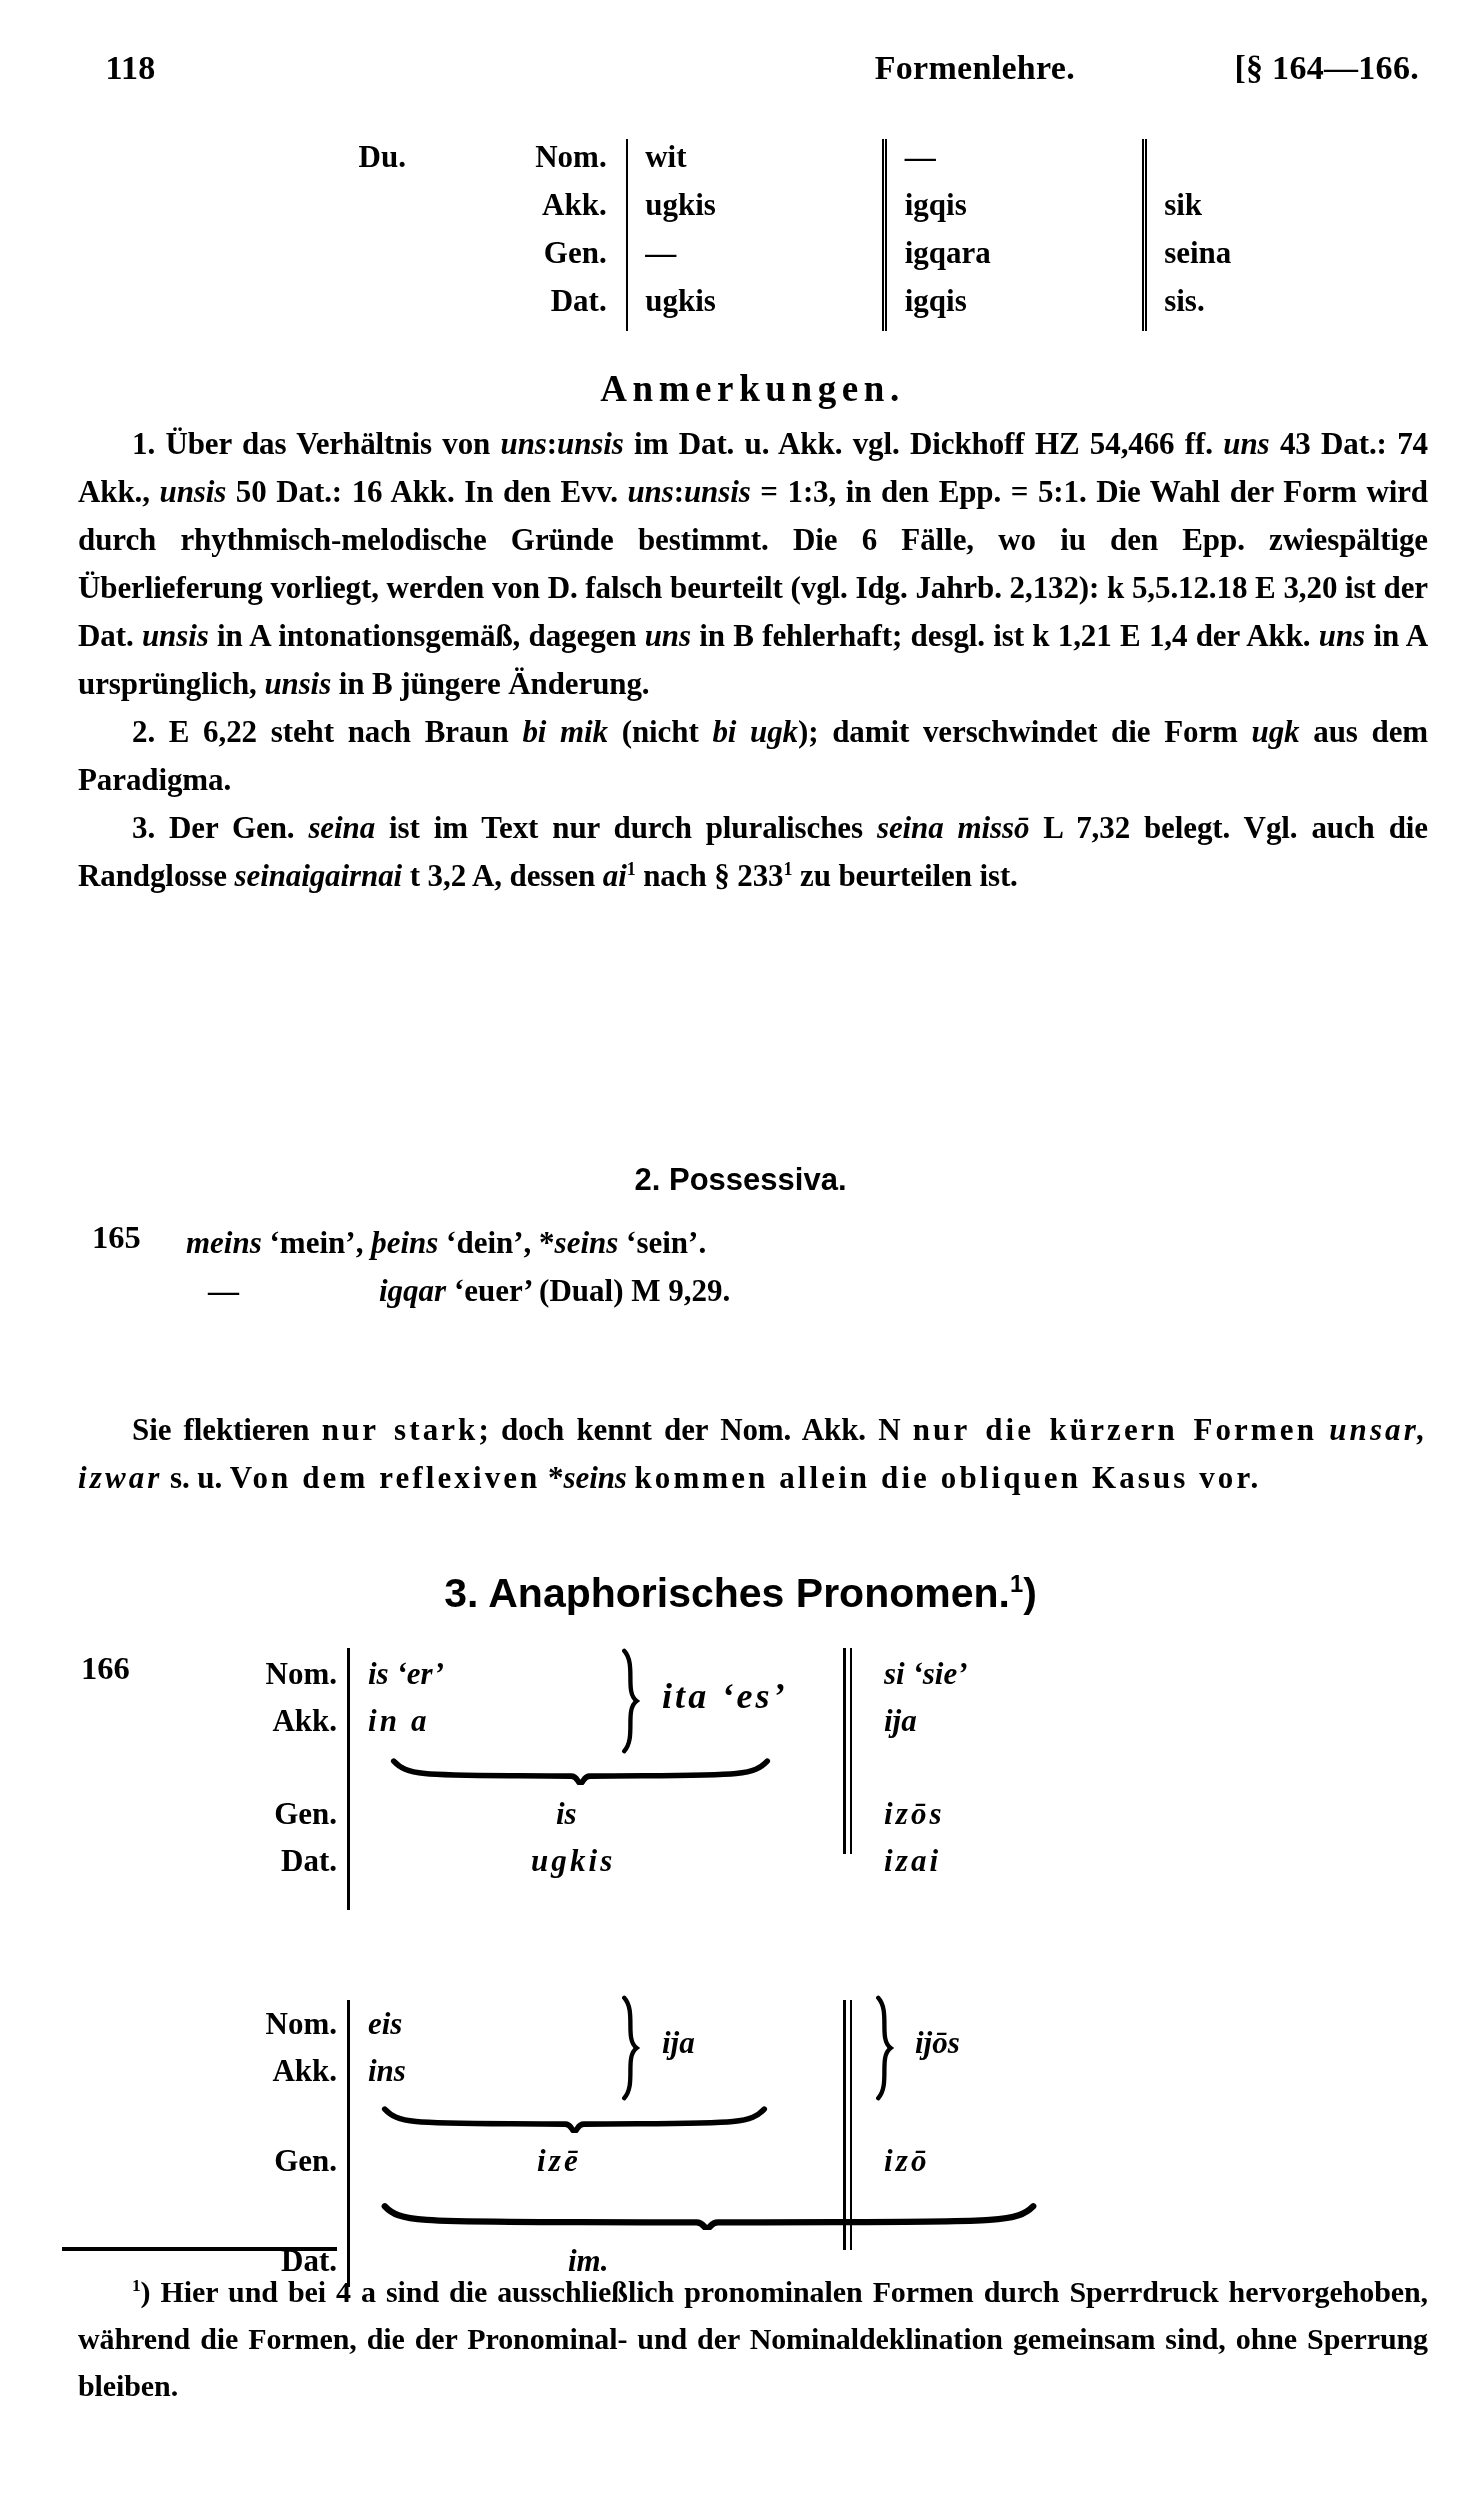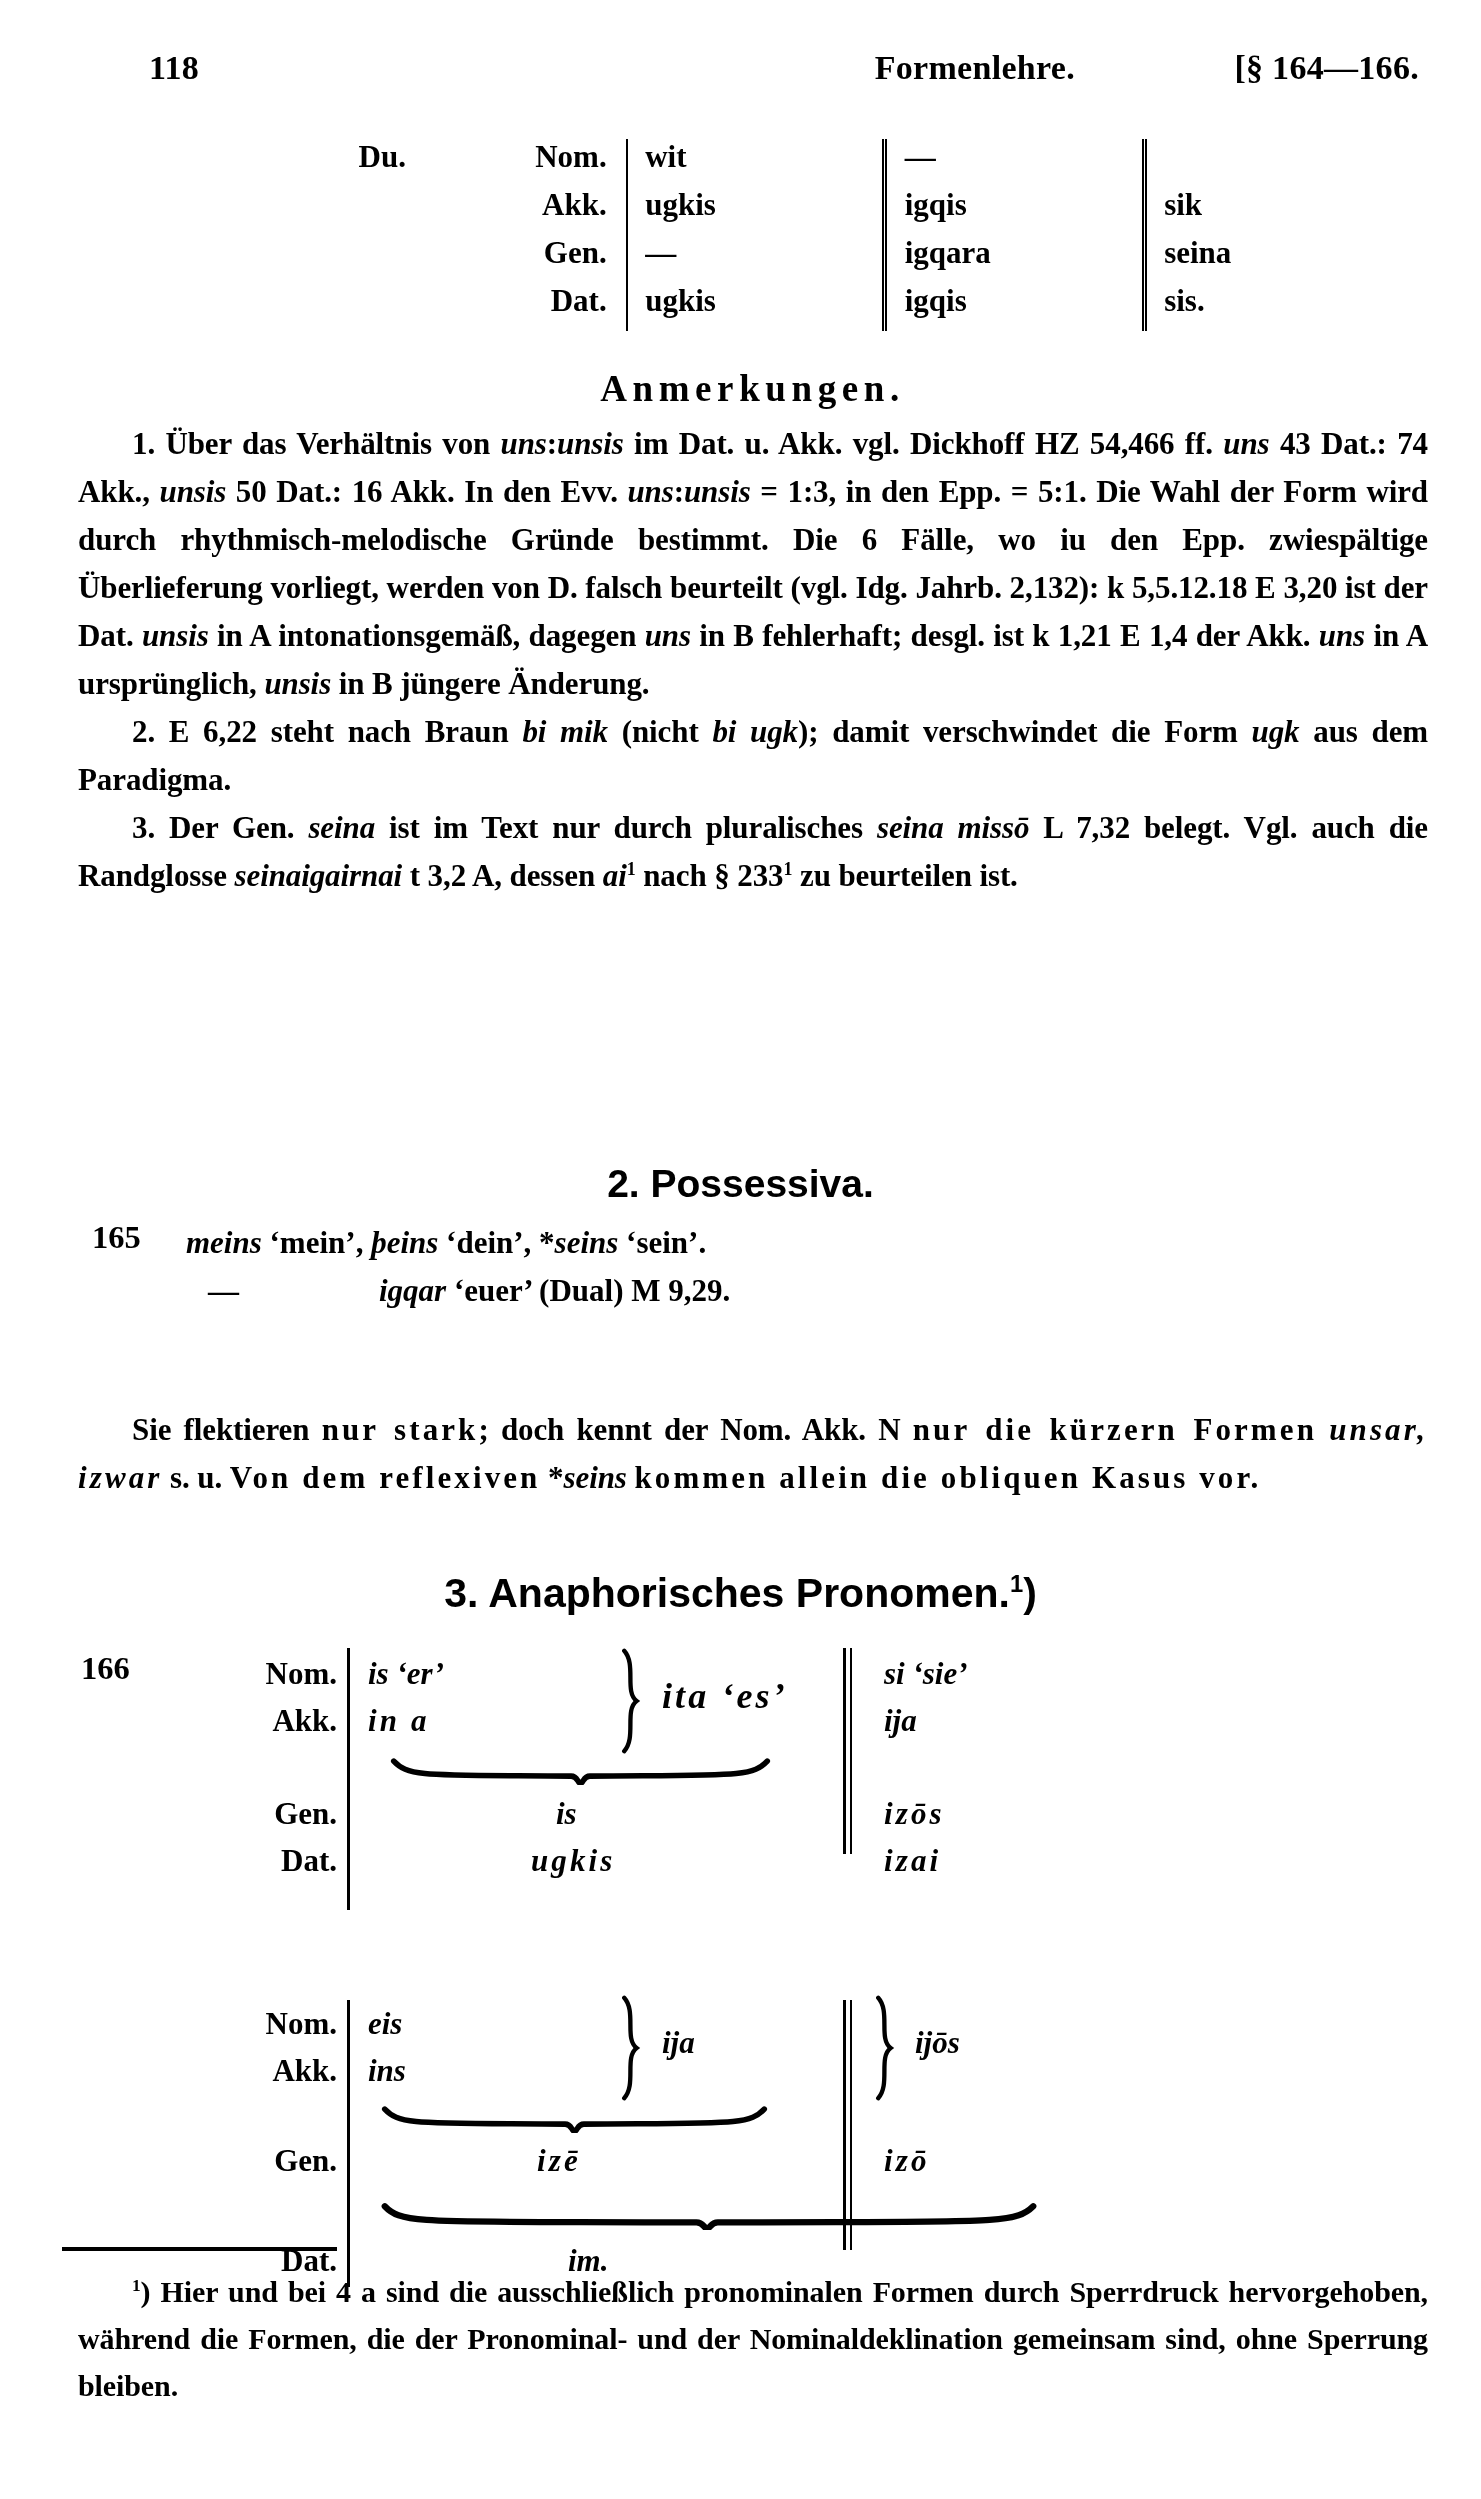--- a/index.html
+++ b/index.html
@@ -29,21 +29,21 @@
     top: 49px;
     left: 62px;
     right: 62px;
     height: 44px;
     display: flex;
     align-items: baseline;
     font-size: 34px;
     font-weight: bold;
     letter-spacing: 0.3px;
   }
-  .runhead .pageno { width: 137px; text-align: right; }
+  .runhead .pageno { width: 137px; text-align: center; }
   .runhead .title  { flex: 1; text-align: right; padding-right: 75px; }
   .runhead .sect   { width: 269px; text-align: right; white-space: nowrap; }
 
   
   .body-col {
     position: absolute;
     left: 78px;
     width: 1350px;
   }
   p.para {
@@ -68,21 +68,21 @@
     text-align: center;
     font-weight: bold;
   }
   .heading.anm {
     font-size: 37px;
     letter-spacing: 5.6px;
     margin-left: 12px;
   }
   .heading.h-sans {
     font-family: "Liberation Sans", "DejaVu Sans", sans-serif;
-    font-size: 39px;
+    font-size: 31px;
     letter-spacing: 0px;
   }
   .heading.h-sans.big { font-size: 41px; }
 
   
   .para-tbl {
     position: absolute;
     font-size: 31px;
     font-weight: bold;
   }

